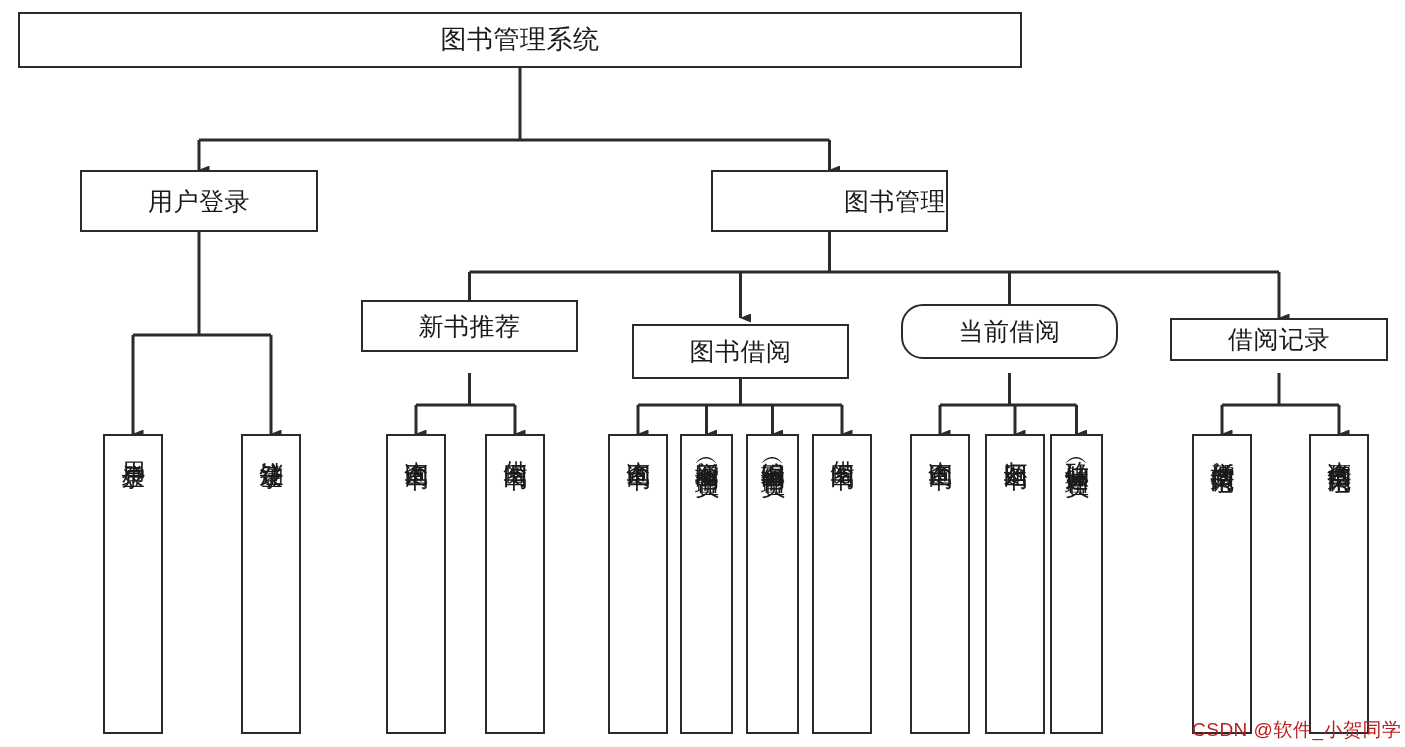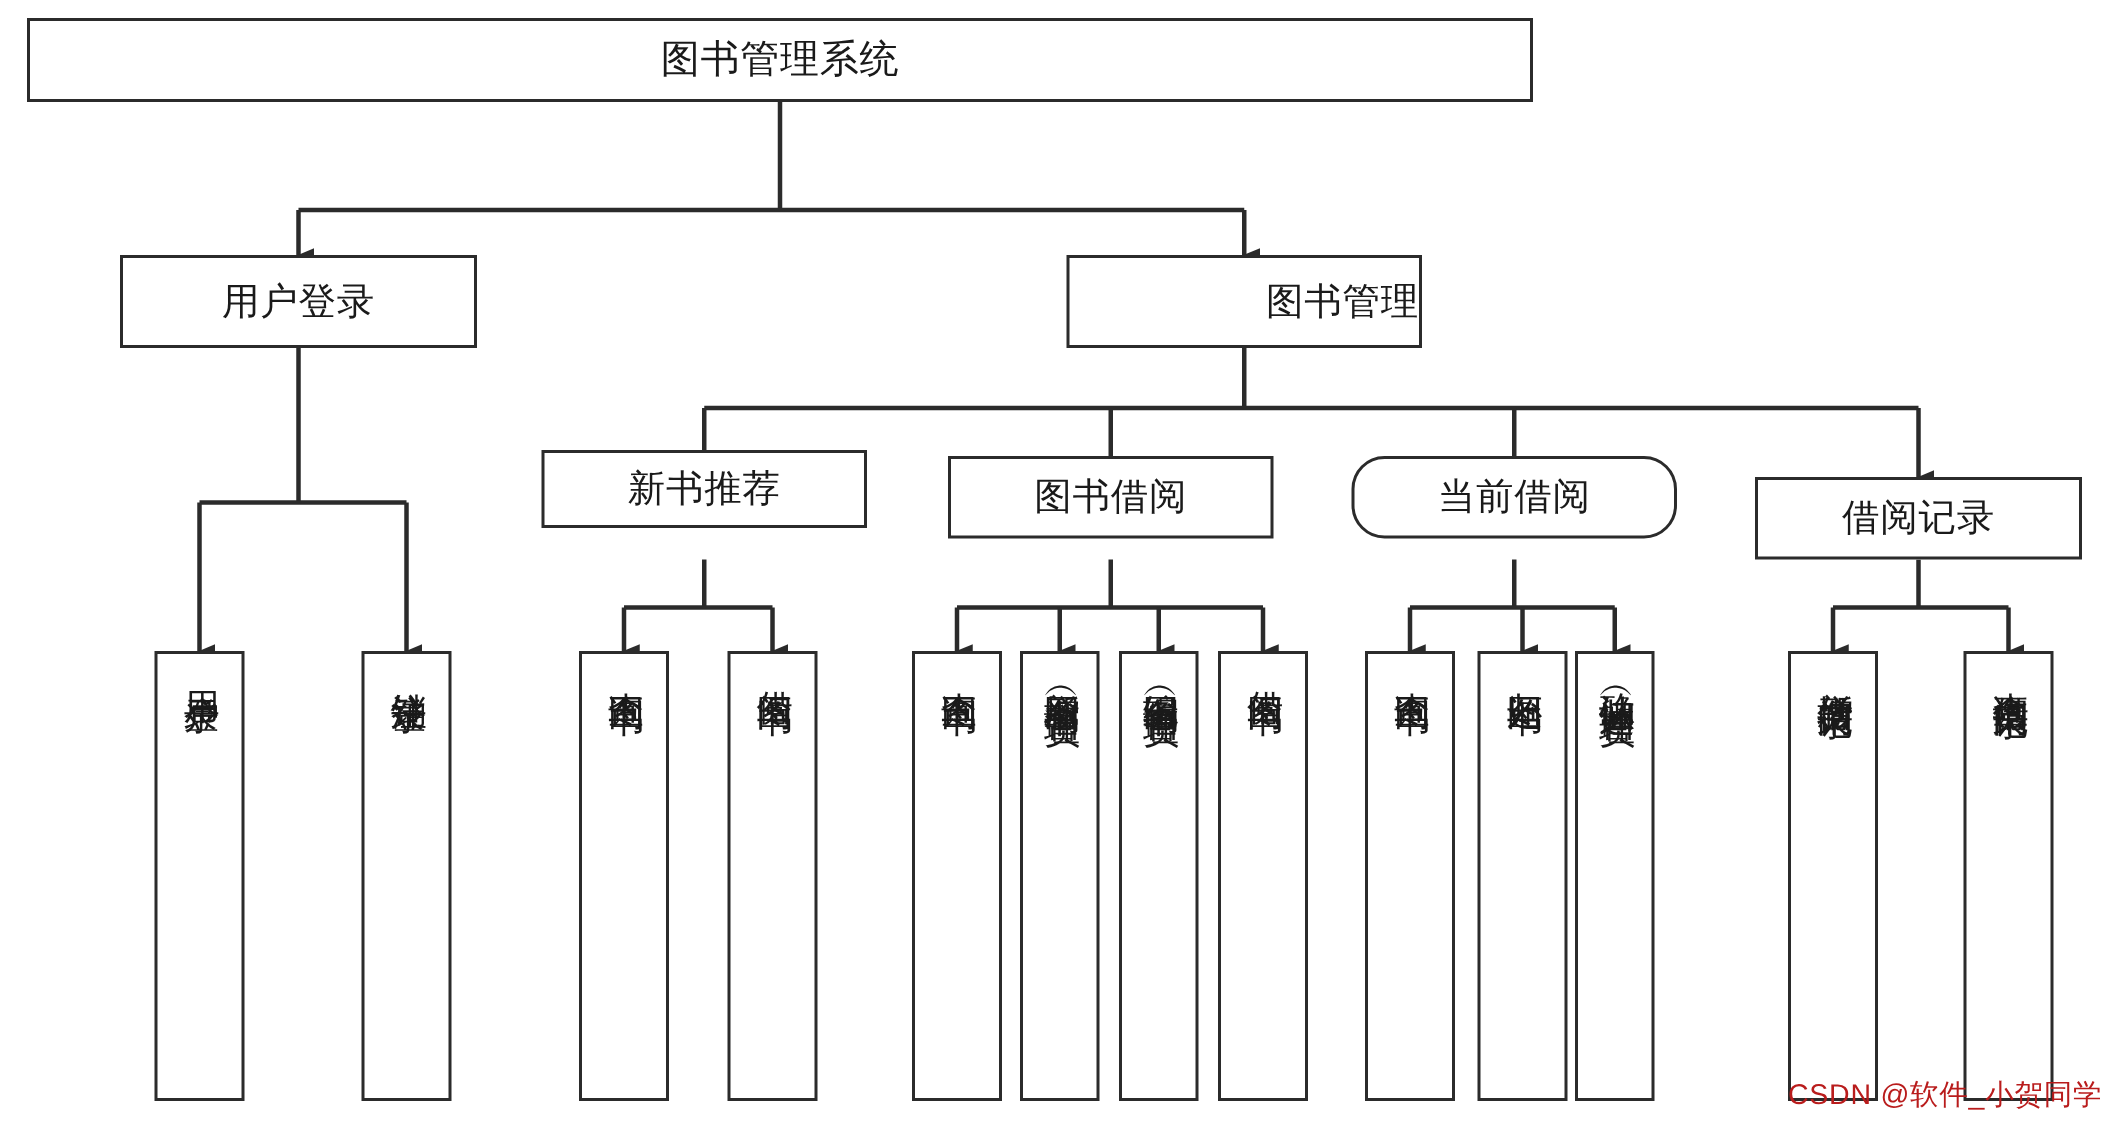--- a/index.html
+++ b/index.html
@@ -119,27 +119,27 @@
       </div>
       <div class="node horiz" style="left: 80px; top: 170px; width: 238px; height: 62px;">
         <span class="node-label">用户登录</span>
       </div>
       <div class="node horiz" style="left: 711px; top: 170px; width: 237px; height: 62px; justify-content: flex-end;">
         <span class="node-label">图书管理</span>
       </div>
       <div class="node horiz" style="left: 361px; top: 300px; width: 217px; height: 52px;">
         <span class="node-label">新书推荐</span>
       </div>
-      <div class="node horiz" style="left: 632px; top: 304px; width: 217px; height: 55px;">
+      <div class="node horiz" style="left: 632px; top: 324px; width: 217px; height: 55px;">
         <span class="node-label">图书借阅</span>
       </div>
       <div class="node horiz" style="left: 901px; top: 304px; width: 217px; height: 55px; border-radius: 22px;">
         <span class="node-label">当前借阅</span>
       </div>
-      <div class="node horiz" style="left: 1170px; top: 318px; width: 218px; height: 55px;">
+      <div class="node horiz" style="left: 1170px; top: 318px; width: 218px; height: 43px;">
         <span class="node-label">借阅记录</span>
       </div>
       <div class="node vert" style="left: 103px; top: 434px; width: 60px; height: 300px;">
         <span class="node-label">用户登录</span>
       </div>
       <div class="node vert" style="left: 241px; top: 434px; width: 60px; height: 300px;">
         <span class="node-label">注销登录</span>
       </div>
       <div class="node vert" style="left: 386px; top: 434px; width: 60px; height: 300px;">
         <span class="node-label">查询图书</span>

